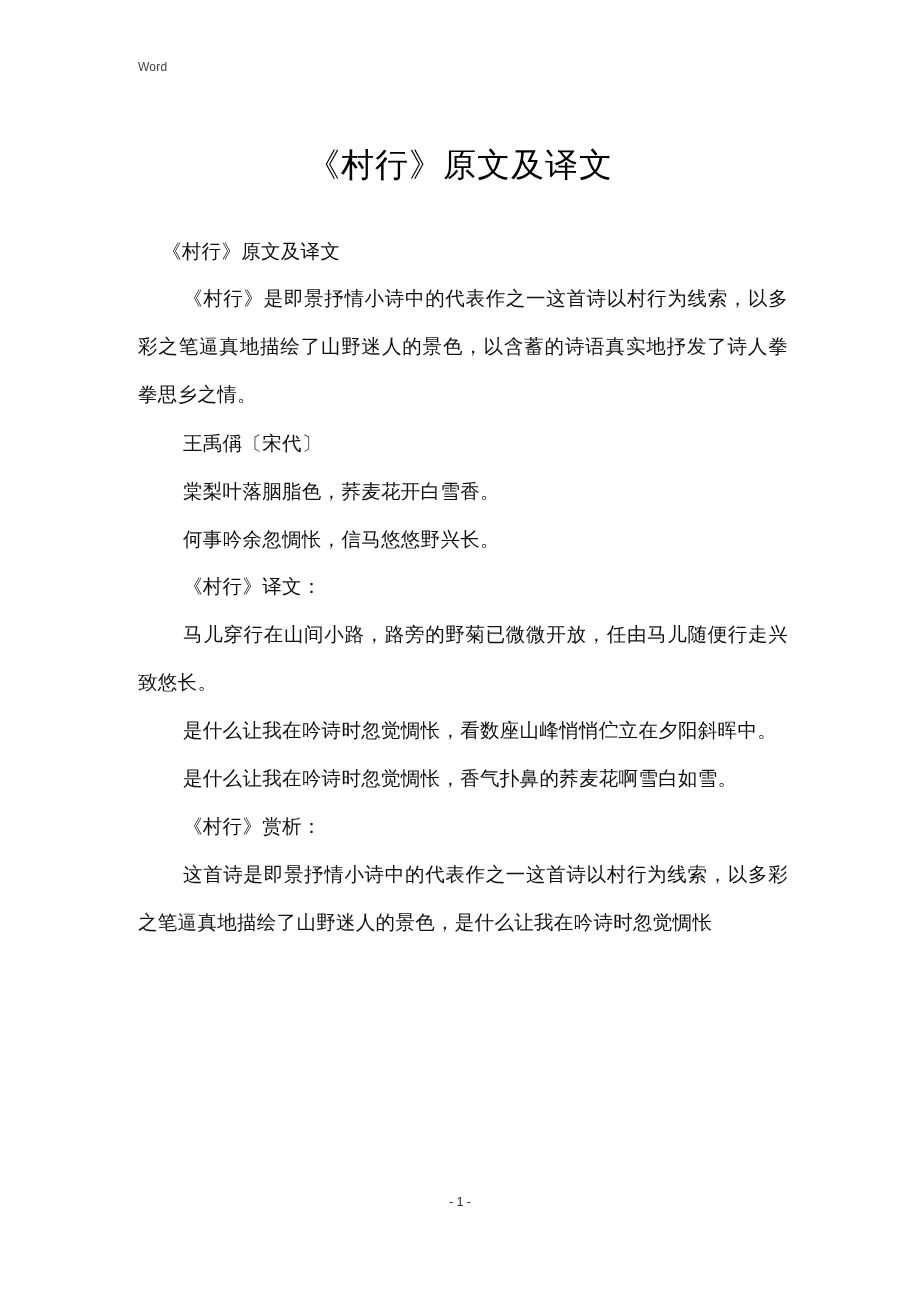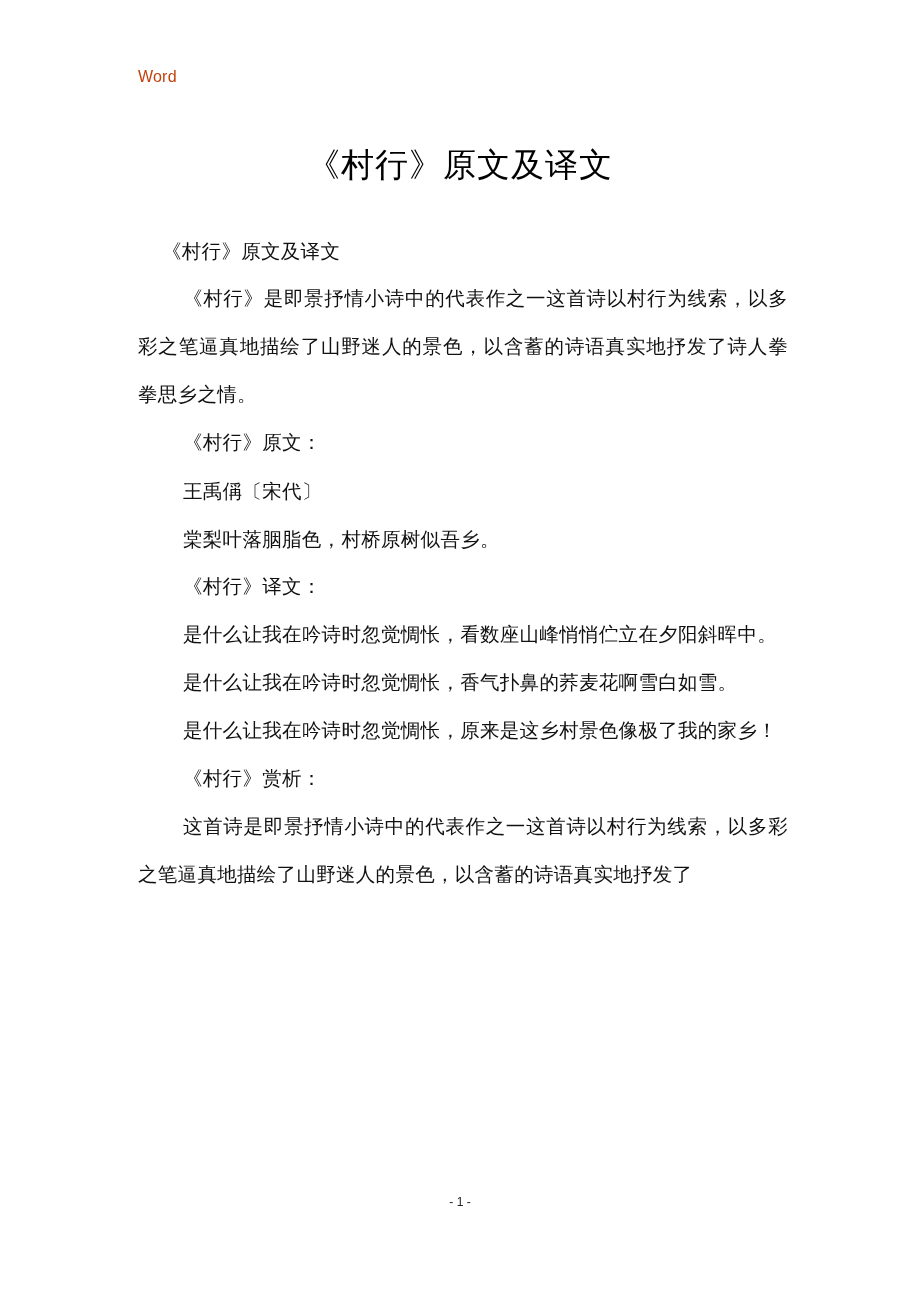--- a/index.html
+++ b/index.html
@@ -11,24 +11,24 @@
       width: 920px;
       height: 1302px;
       position: relative;
       overflow: hidden;
       color: #111111;
       font-family: "DejaVu Serif", "Liberation Serif", serif;
     }
     .header-label {
       position: absolute;
       left: 138px;
-      top: 68px;
+      top: 60px;
       font-family: "Liberation Sans", "DejaVu Sans", sans-serif;
-      font-size: 16px;
-      color: #c2410c;
+      font-size: 12px;
+      color: #404040;
       letter-spacing: 0.2px;
     }
     .doc-title {
       position: absolute;
       left: 0;
       width: 920px;
       top: 143px;
       text-align: center;
       font-size: 33px;
       line-height: 44px;
@@ -68,26 +68,26 @@
 <body>
 
 <div class="header-label">Word</div>
 
 <h1 class="doc-title">《村行》原文及译文</h1>
 
 <div class="body">
   <p class="p sub-title">《村行》原文及译文</p>
   <p class="p indent">《村行》是即景抒情小诗中的代表作之一这首诗以村行为线索，以多彩之笔逼真地描绘了山野迷人的景色，以含蓄的诗语真实地抒发了诗人拳拳思乡之情。</p>
 
-  <p class="p indent">《村行》原文：</p>
   <p class="p poem-line">王禹偁〔宋代〕</p>
-  <p class="p poem-line">棠梨叶落胭脂色，村桥原树似吾乡。</p>
+  <p class="p poem-line">棠梨叶落胭脂色，荞麦花开白雪香。</p>
+  <p class="p poem-line">何事吟余忽惆怅，信马悠悠野兴长。</p>
 
   <p class="p indent">《村行》译文：</p>
+  <p class="p indent">马儿穿行在山间小路，路旁的野菊已微微开放，任由马儿随便行走兴致悠长。</p>
   <p class="p indent">是什么让我在吟诗时忽觉惆怅，看数座山峰悄悄伫立在夕阳斜晖中。</p>
   <p class="p indent">是什么让我在吟诗时忽觉惆怅，香气扑鼻的荞麦花啊雪白如雪。</p>
-  <p class="p indent">是什么让我在吟诗时忽觉惆怅，原来是这乡村景色像极了我的家乡！</p>
 
   <p class="p indent">《村行》赏析：</p>
-  <p class="p indent">这首诗是即景抒情小诗中的代表作之一这首诗以村行为线索，以多彩之笔逼真地描绘了山野迷人的景色，以含蓄的诗语真实地抒发了</p>
+  <p class="p indent">这首诗是即景抒情小诗中的代表作之一这首诗以村行为线索，以多彩之笔逼真地描绘了山野迷人的景色，是什么让我在吟诗时忽觉惆怅</p>
 </div>
 
 <div class="page-number">- 1 -</div>
 
 </body></html>

